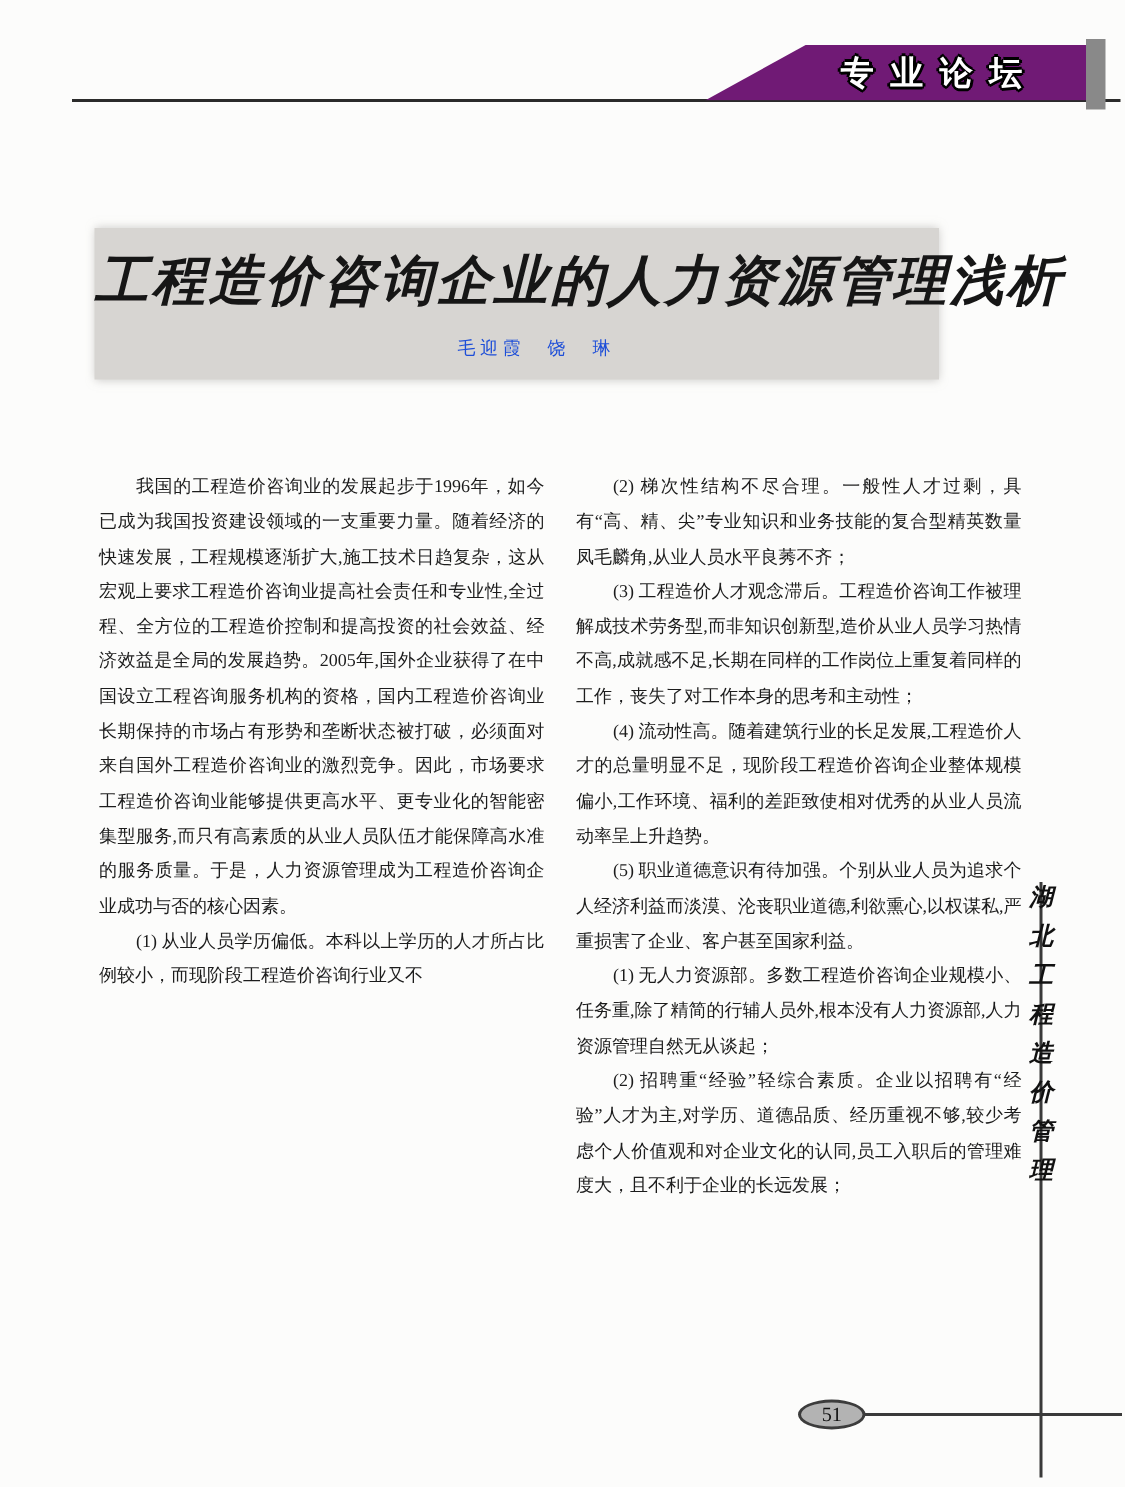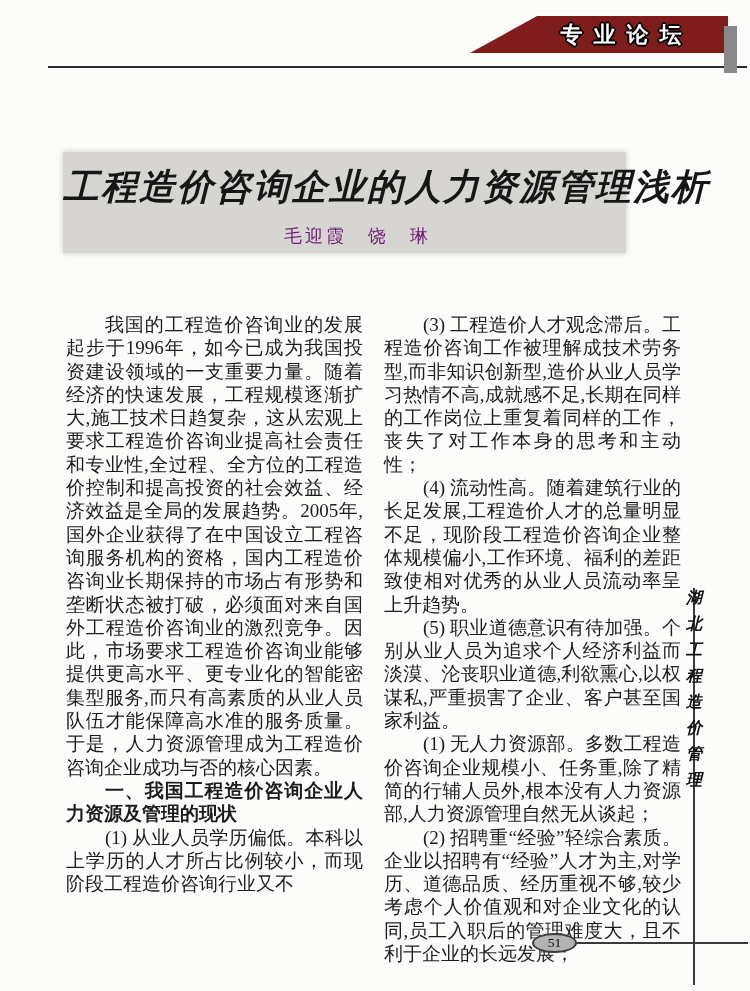--- a/index.html
+++ b/index.html
@@ -11,22 +11,22 @@
     color:#1c1c1c;
     overflow:hidden;
   }
 
   
   .header-rule {
     position:absolute; left:48px; top:66px; width:699px; height:2px;
     background:#2b2b2b;
   }
   .banner {
-    position:absolute; left:470px; top:16px; width:258px; height:37px;
-    background:#7f1d1d;
+    position:absolute; left:470px; top:30px; width:258px; height:37px;
+    background:#701a75;
     clip-path:polygon(26% 0, 100% 0, 100% 100%, 0 100%);
     display:flex; align-items:center; justify-content:center;
     padding-left:55px;
   }
   .banner-label {
     font-family:"DejaVu Sans", sans-serif;
     font-weight:bold; font-size:22px; letter-spacing:11px;
     color:#ffffff; white-space:nowrap;
     text-shadow:-2px 0 #000, 2px 0 #000, 0 -2px #000, 0 2px #000,
                 -1px -1px #000, 1px -1px #000, -1px 1px #000, 1px 1px #000;
@@ -42,27 +42,27 @@
     background:#d7d5d2; text-align:center;
     box-shadow:0 0 6px rgba(160,158,154,0.55);
   }
   .article-title {
     margin-top:11px;
     font-size:36px; font-weight:bold; font-style:italic;
     letter-spacing:2px; white-space:nowrap;
     color:#161616;
   }
   .article-authors {
-    margin-top:12px; font-size:18px; letter-spacing:3px; color:#701a75;margin-left:26px;
+    margin-top:12px; font-size:12px; letter-spacing:3px; color:#1d4ed8;margin-left:26px;
   }
 
   
   .column {
     position:absolute; top:313px; width:297px;
-    font-size:19px; line-height:23.3px;
+    font-size:12px; line-height:23.3px;
     text-align:justify;
     word-break:break-all;
   }
   .column.left  { left:66px; }
   .column.right { left:384px; }
   .column p { text-align:justify; }
   .column .indent { text-indent:2.05em; }
   .heading-major, .heading-minor { font-weight:bold; }
 
   
@@ -97,24 +97,24 @@
 </div>
 <div class="banner-endbar"></div>
 
 <div class="title-box">
   <div class="article-title">工程造价咨询企业的人力资源管理浅析</div>
   <div class="article-authors">毛迎霞　饶　琳</div>
 </div>
 
 <div class="column left">
     <p class="paragraph indent">我国的工程造价咨询业的发展起步于1996年，如今已成为我国投资建设领域的一支重要力量。随着经济的快速发展，工程规模逐渐扩大,施工技术日趋复杂，这从宏观上要求工程造价咨询业提高社会责任和专业性,全过程、全方位的工程造价控制和提高投资的社会效益、经济效益是全局的发展趋势。2005年,国外企业获得了在中国设立工程咨询服务机构的资格，国内工程造价咨询业长期保持的市场占有形势和垄断状态被打破，必须面对来自国外工程造价咨询业的激烈竞争。因此，市场要求工程造价咨询业能够提供更高水平、更专业化的智能密集型服务,而只有高素质的从业人员队伍才能保障高水准的服务质量。于是，人力资源管理成为工程造价咨询企业成功与否的核心因素。</p>
-    <p class="heading-major indent">一、我国工程造价咨询企业人力资源及管理的现状</p>
     <p class="paragraph indent">(1) 从业人员学历偏低。本科以上学历的人才所占比例较小，而现阶段工程造价咨询行业又不</p>
   </div>
 <div class="column right">
+    <p class="paragraph indent">(2) 梯次性结构不尽合理。一般性人才过剩，具有“高、精、尖”专业知识和业务技能的复合型精英数量凤毛麟角,从业人员水平良莠不齐；</p>
     <p class="paragraph indent">(3) 工程造价人才观念滞后。工程造价咨询工作被理解成技术劳务型,而非知识创新型,造价从业人员学习热情不高,成就感不足,长期在同样的工作岗位上重复着同样的工作，丧失了对工作本身的思考和主动性；</p>
     <p class="paragraph indent">(4) 流动性高。随着建筑行业的长足发展,工程造价人才的总量明显不足，现阶段工程造价咨询企业整体规模偏小,工作环境、福利的差距致使相对优秀的从业人员流动率呈上升趋势。</p>
     <p class="paragraph indent">(5) 职业道德意识有待加强。个别从业人员为追求个人经济利益而淡漠、沦丧职业道德,利欲熏心,以权谋私,严重损害了企业、客户甚至国家利益。</p>
     <p class="paragraph indent">(1) 无人力资源部。多数工程造价咨询企业规模小、任务重,除了精简的行辅人员外,根本没有人力资源部,人力资源管理自然无从谈起；</p>
     <p class="paragraph indent">(2) 招聘重“经验”轻综合素质。企业以招聘有“经验”人才为主,对学历、道德品质、经历重视不够,较少考虑个人价值观和对企业文化的认同,员工入职后的管理难度大，且不利于企业的长远发展；</p>
   </div>
 
 <div class="v-rule"></div>
 <div class="v-title">
     <span>湖</span>

